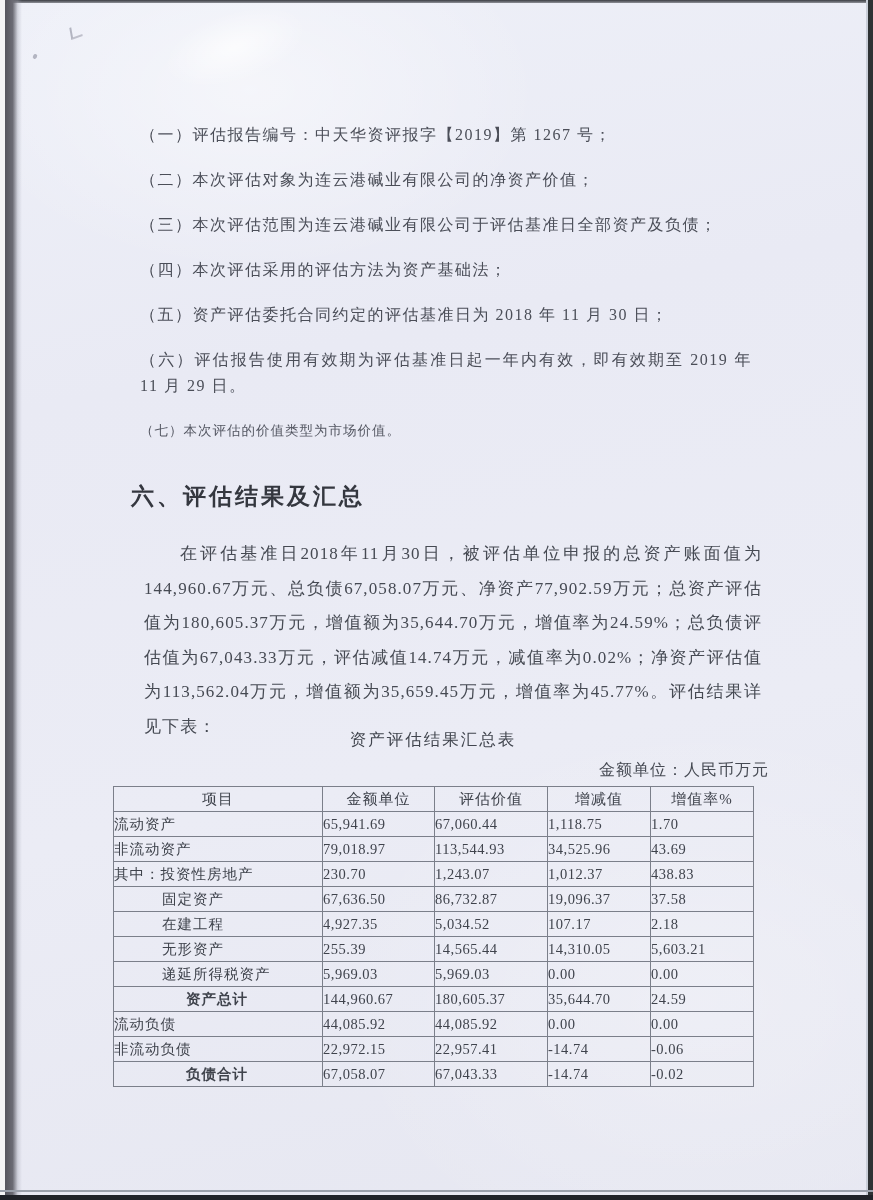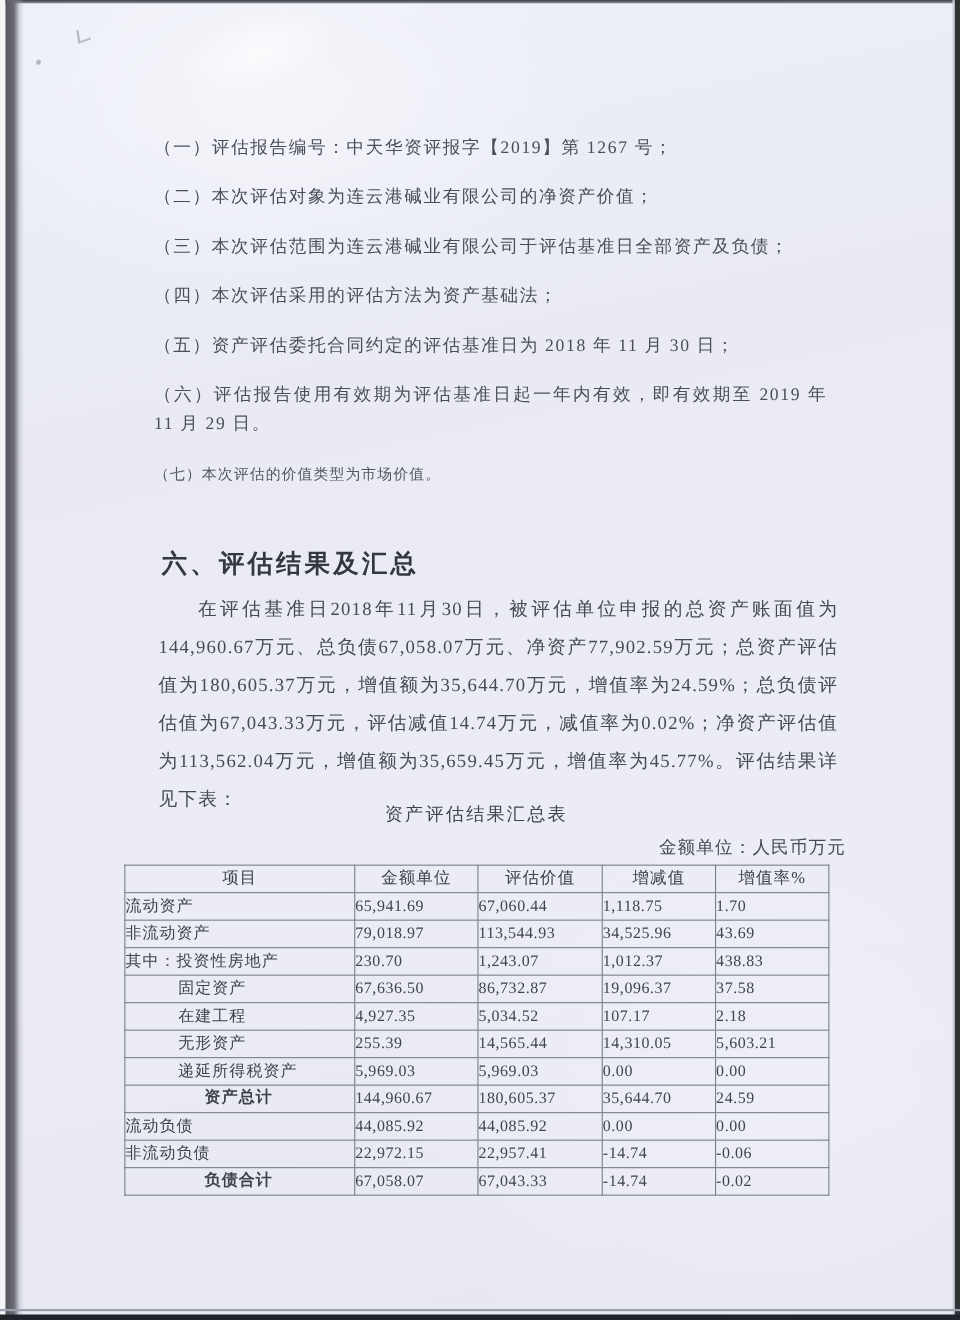--- a/index.html
+++ b/index.html
@@ -28,38 +28,38 @@
   .crease-tick{position:absolute;left:70px;top:26px;width:10px;height:10px;
     border-left:2px solid rgba(130,132,148,0.55);border-bottom:2px solid rgba(130,132,148,0.45);
     transform:rotate(-20deg) skewX(-10deg);}
   .speck-1{position:absolute;left:33px;top:54px;width:4px;height:5px;background:rgba(120,122,140,0.5);border-radius:50%;transform:rotate(30deg);}
   
   .items{position:absolute;left:140px;top:122px;width:612px;}
   .doc-item{margin:0 0 19px 0;font-size:16px;line-height:26px;letter-spacing:1.5px;
     text-align:justify;color:#4b4e58;}
   .doc-item.small{font-size:13.5px;letter-spacing:1px;color:#545762;margin-top:2px;}
   
-  .heading{position:absolute;left:131px;top:481px;margin:16px;font-size:23px;font-weight:bold;
+  .heading{position:absolute;left:131px;top:481px;margin:0;font-size:23px;font-weight:bold;
     letter-spacing:3px;color:#34373f;font-family:"Liberation Sans","DejaVu Sans",sans-serif;}
   
   .para{position:absolute;left:131px;top:524px;width:618px;margin:13px;font-size:17px;
     line-height:34.5px;letter-spacing:1.1px;text-align:justify;text-indent:36px;color:#464a53;}
   
   .tbl-title{position:absolute;left:113px;top:729px;width:640px;text-align:center;
     font-size:16.5px;letter-spacing:2px;color:#41454e;}
   .tbl-unit{position:absolute;left:129px;top:760px;width:640px;text-align:right;
     font-size:16px;letter-spacing:1px;color:#464a53;}
   table.sum{position:absolute;left:113px;top:786px;width:640px;border-collapse:collapse;
     table-layout:fixed;font-size:14.5px;color:#3f434c;}
   table.sum th,table.sum td{border:1px solid #7b7f8a;height:24px;padding:0;line-height:24px;
     overflow:hidden;white-space:nowrap;font-weight:normal;}
   table.sum th{font-size:15px;letter-spacing:1px;}
   td.name{text-align:left;padding-left:7px;letter-spacing:1px;}
   td.name.ind1{padding-left:48px;}
-  td.name.ind2{padding-left:72px;font-weight:bold;font-family:Liberation Mono, monospace;}
+  td.name.ind2{padding-left:72px;font-weight:bold;}
   td.num{text-align:left;padding-right:9px;letter-spacing:0.5px;}
 </style>
 </head>
 <body>
 
 <div class="scan">
 
   <div class="edge-top"></div>
   <div class="edge-left-white"></div>
   <div class="edge-left-dark"></div>

